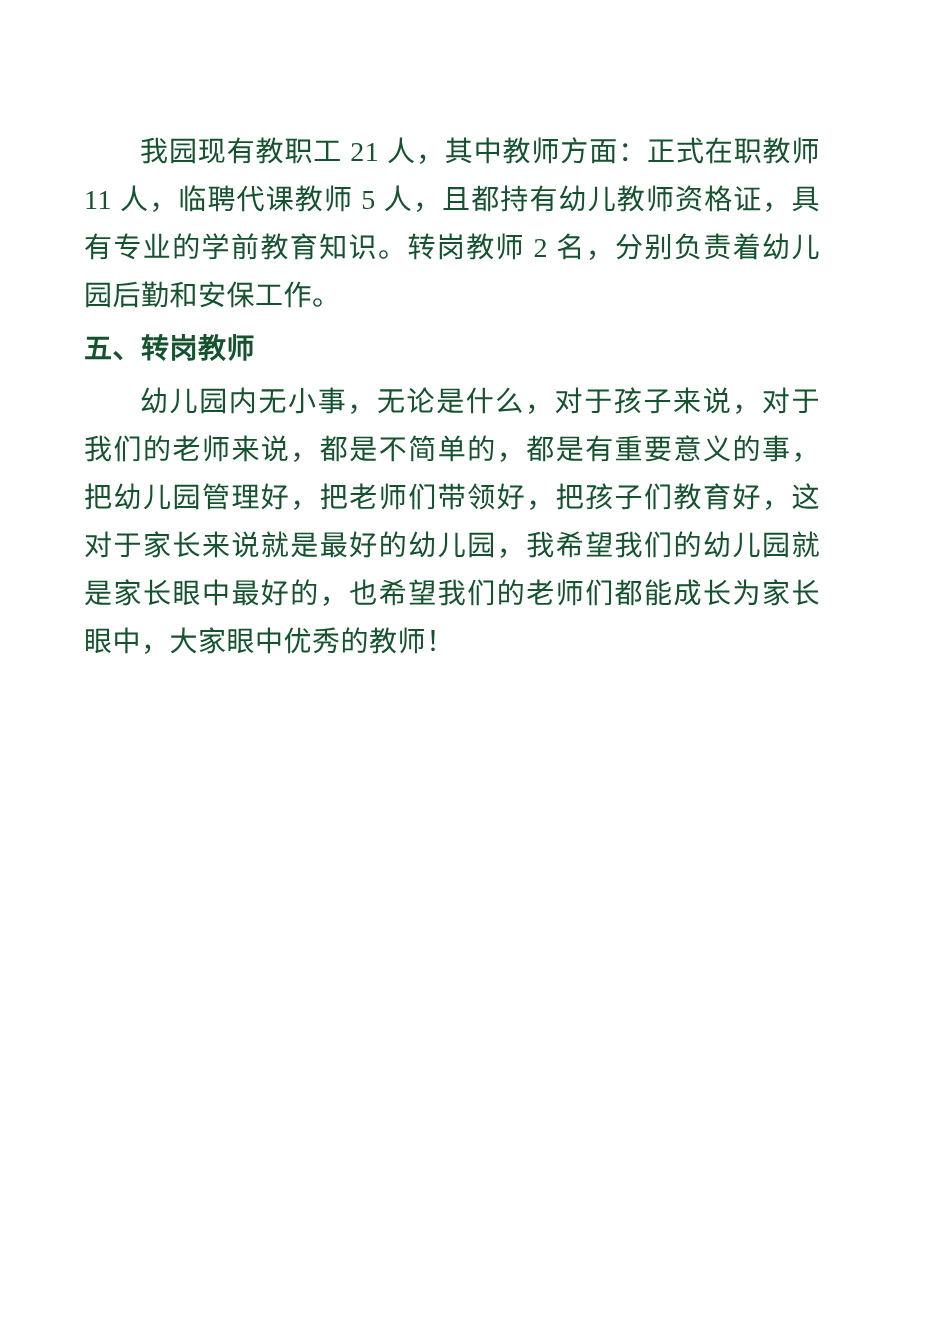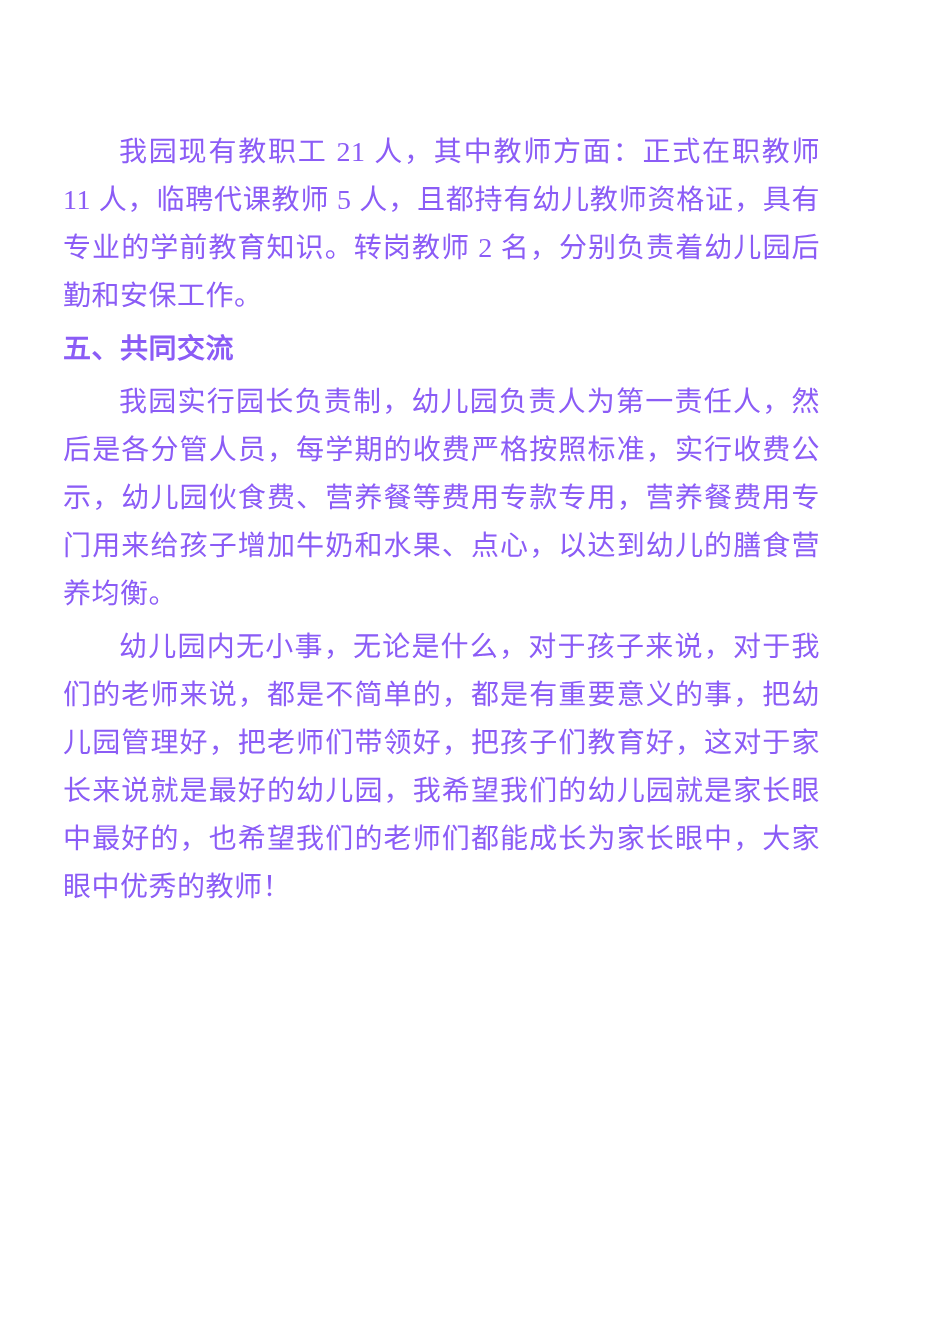--- a/index.html
+++ b/index.html
@@ -7,22 +7,22 @@
     padding: 0;
     background: #ffffff;
   }
   .page {
     position: relative;
     width: 950px;
     height: 1344px;
     margin: 0;
     background: #ffffff;
     box-sizing: border-box;
-    padding: 128px 130px 40px 63px;
-    color: #8b5cf6;
+    padding: 128px 130px 40px 84px;
+    color: #14532d;
     font-family: "Liberation Serif", "DejaVu Serif", serif;
     overflow: hidden;
   }
   .body-paragraph {
     font-size: 28px;
     line-height: 48px;
     text-align: justify;
     text-indent: 2em;
     margin: 0 0 5px 0;
     letter-spacing: 0.5px;
@@ -37,19 +37,18 @@
     letter-spacing: 0.5px;
   }
 </style>
 </head>
 <body>
 
 <div class="page">
   <p class="body-paragraph">我园现有教职工 21 人，其中教师方面：正式在职教师 11 人，临聘代课教师 5 人，且都持有幼儿教师资格证，具有专业的学前教育知识。转岗教师 2 名，分别负责着幼儿园后勤和安保工作。</p>
 
 
-  <h2 class="section-heading">五、共同交流</h2>
+  <h2 class="section-heading">五、转岗教师</h2>
 
-  <p class="body-paragraph">我园实行园长负责制，幼儿园负责人为第一责任人，然后是各分管人员，每学期的收费严格按照标准，实行收费公示，幼儿园伙食费、营养餐等费用专款专用，营养餐费用专门用来给孩子增加牛奶和水果、点心，以达到幼儿的膳食营养均衡。</p>
 
 
   <p class="body-paragraph">幼儿园内无小事，无论是什么，对于孩子来说，对于我们的老师来说，都是不简单的，都是有重要意义的事，把幼儿园管理好，把老师们带领好，把孩子们教育好，这对于家长来说就是最好的幼儿园，我希望我们的幼儿园就是家长眼中最好的，也希望我们的老师们都能成长为家长眼中，大家眼中优秀的教师！</p>
 </div>
 
 </body></html>

